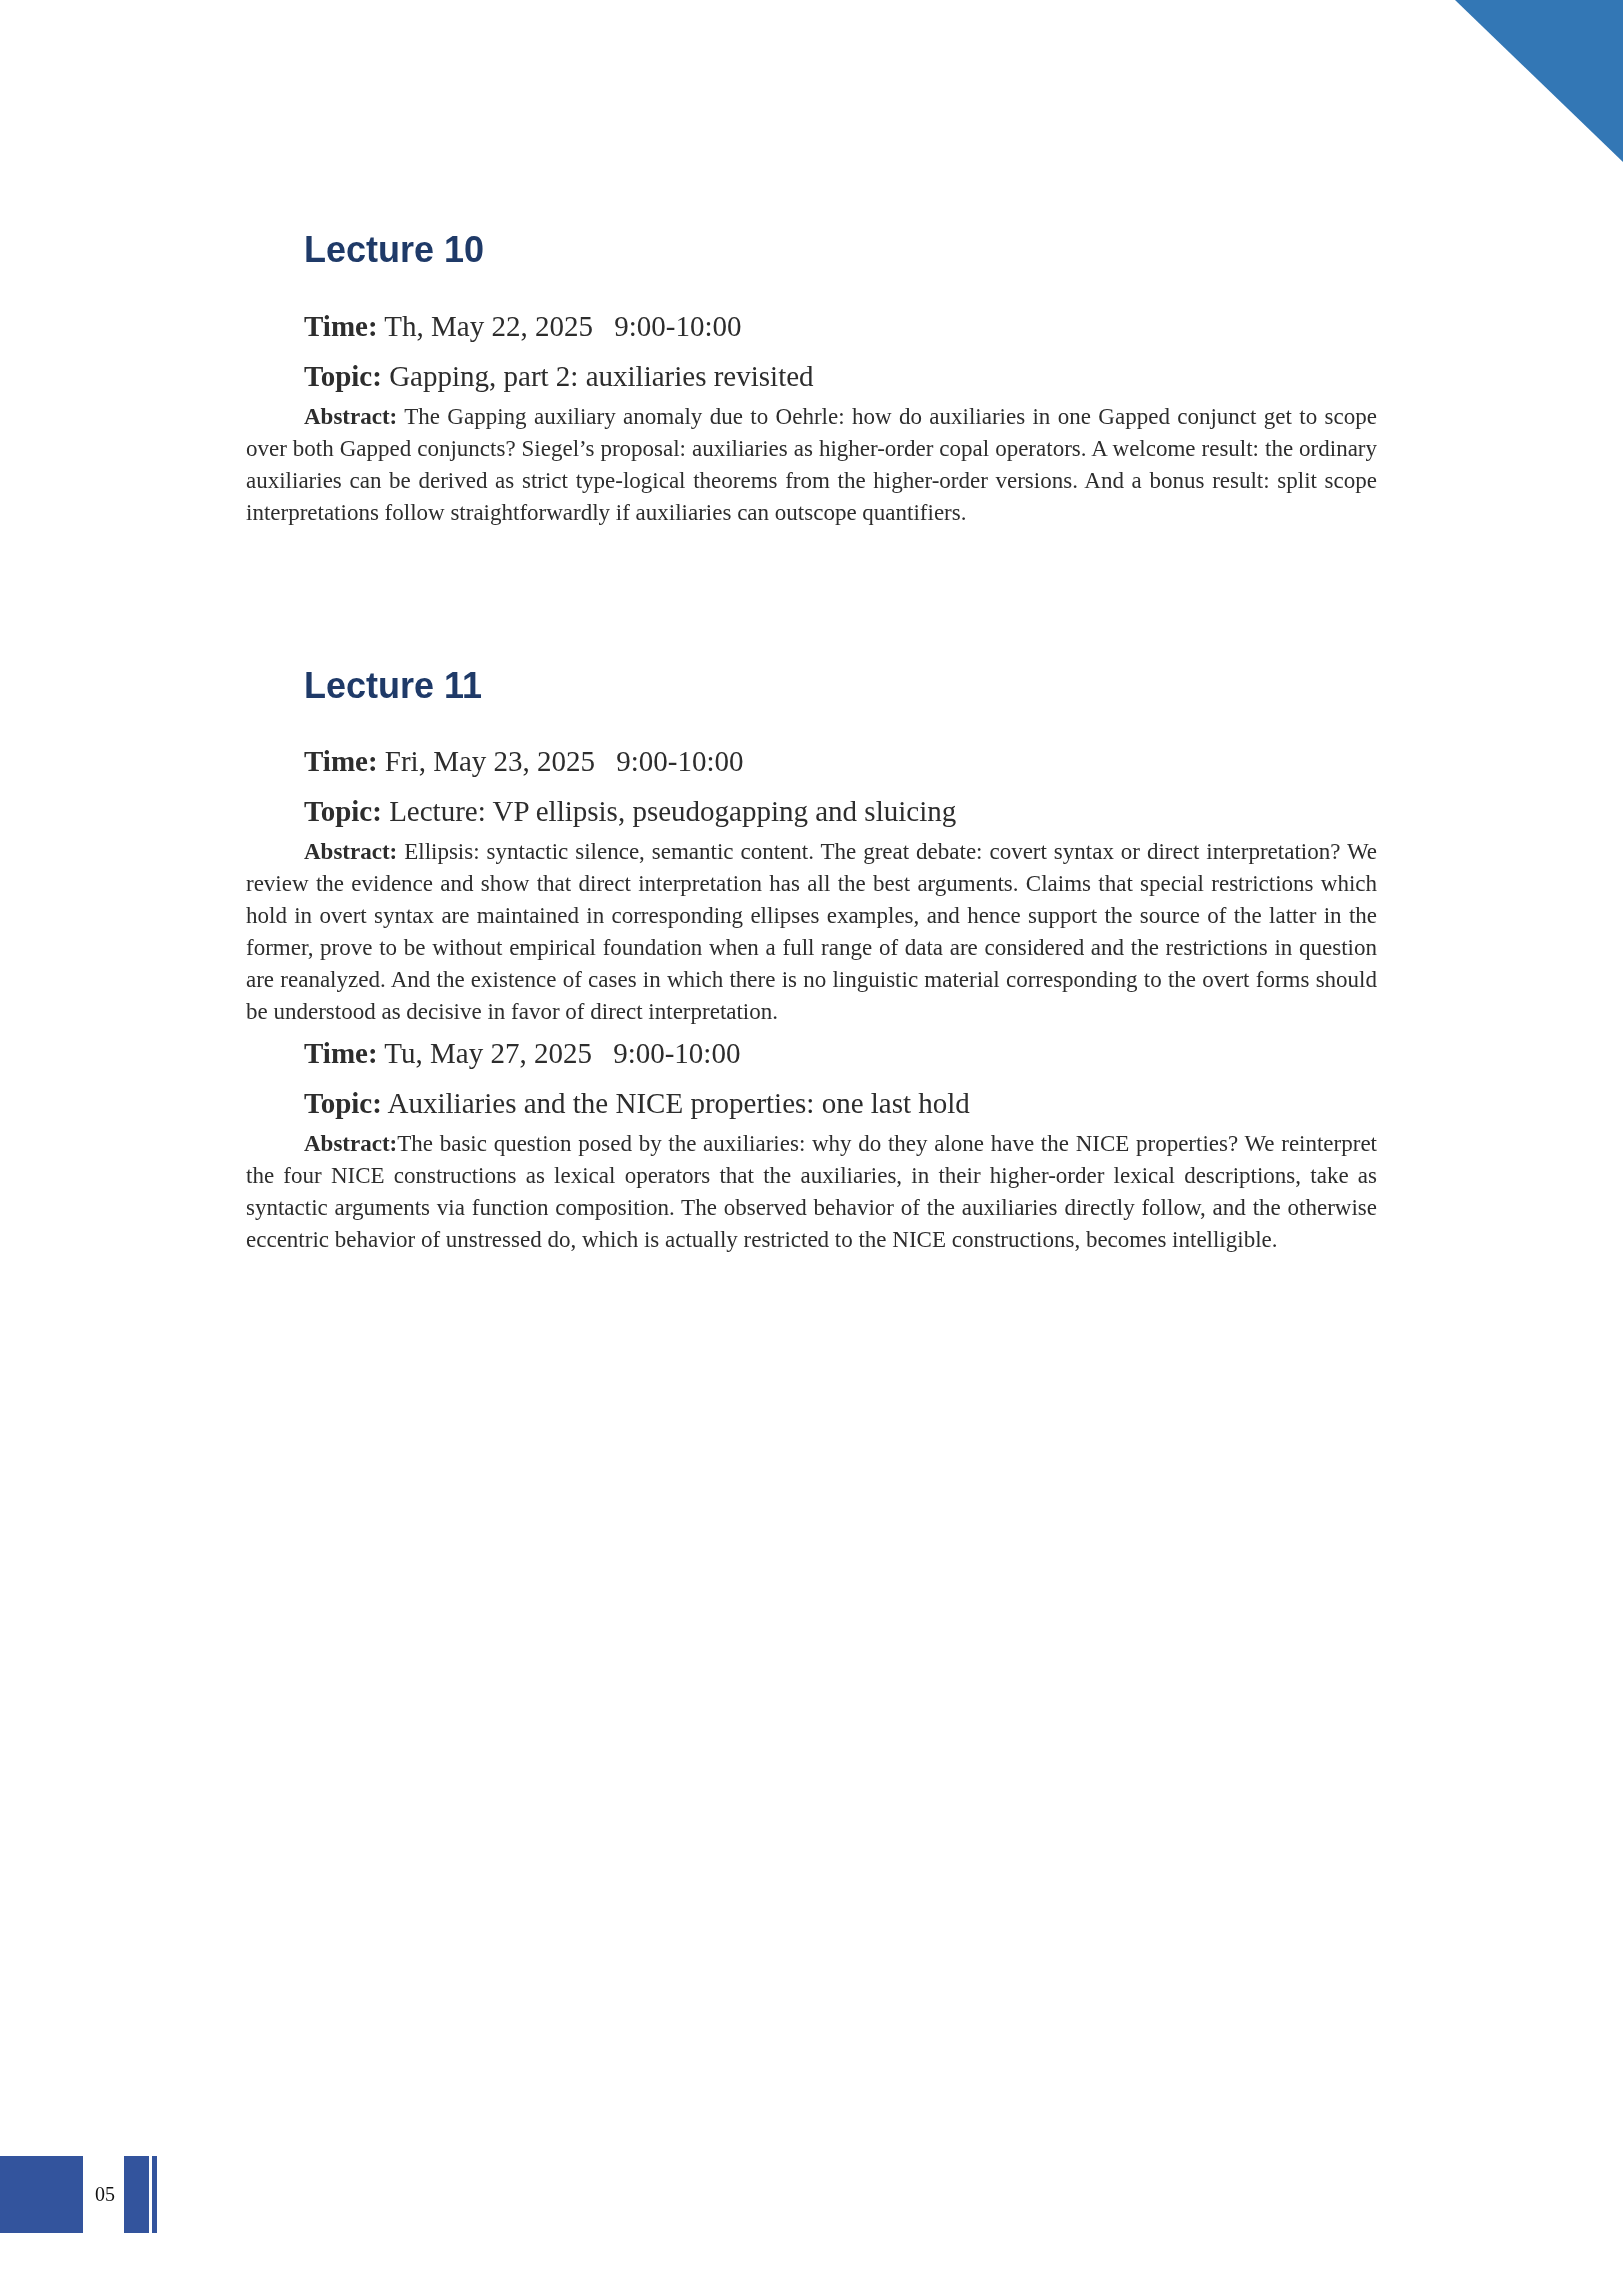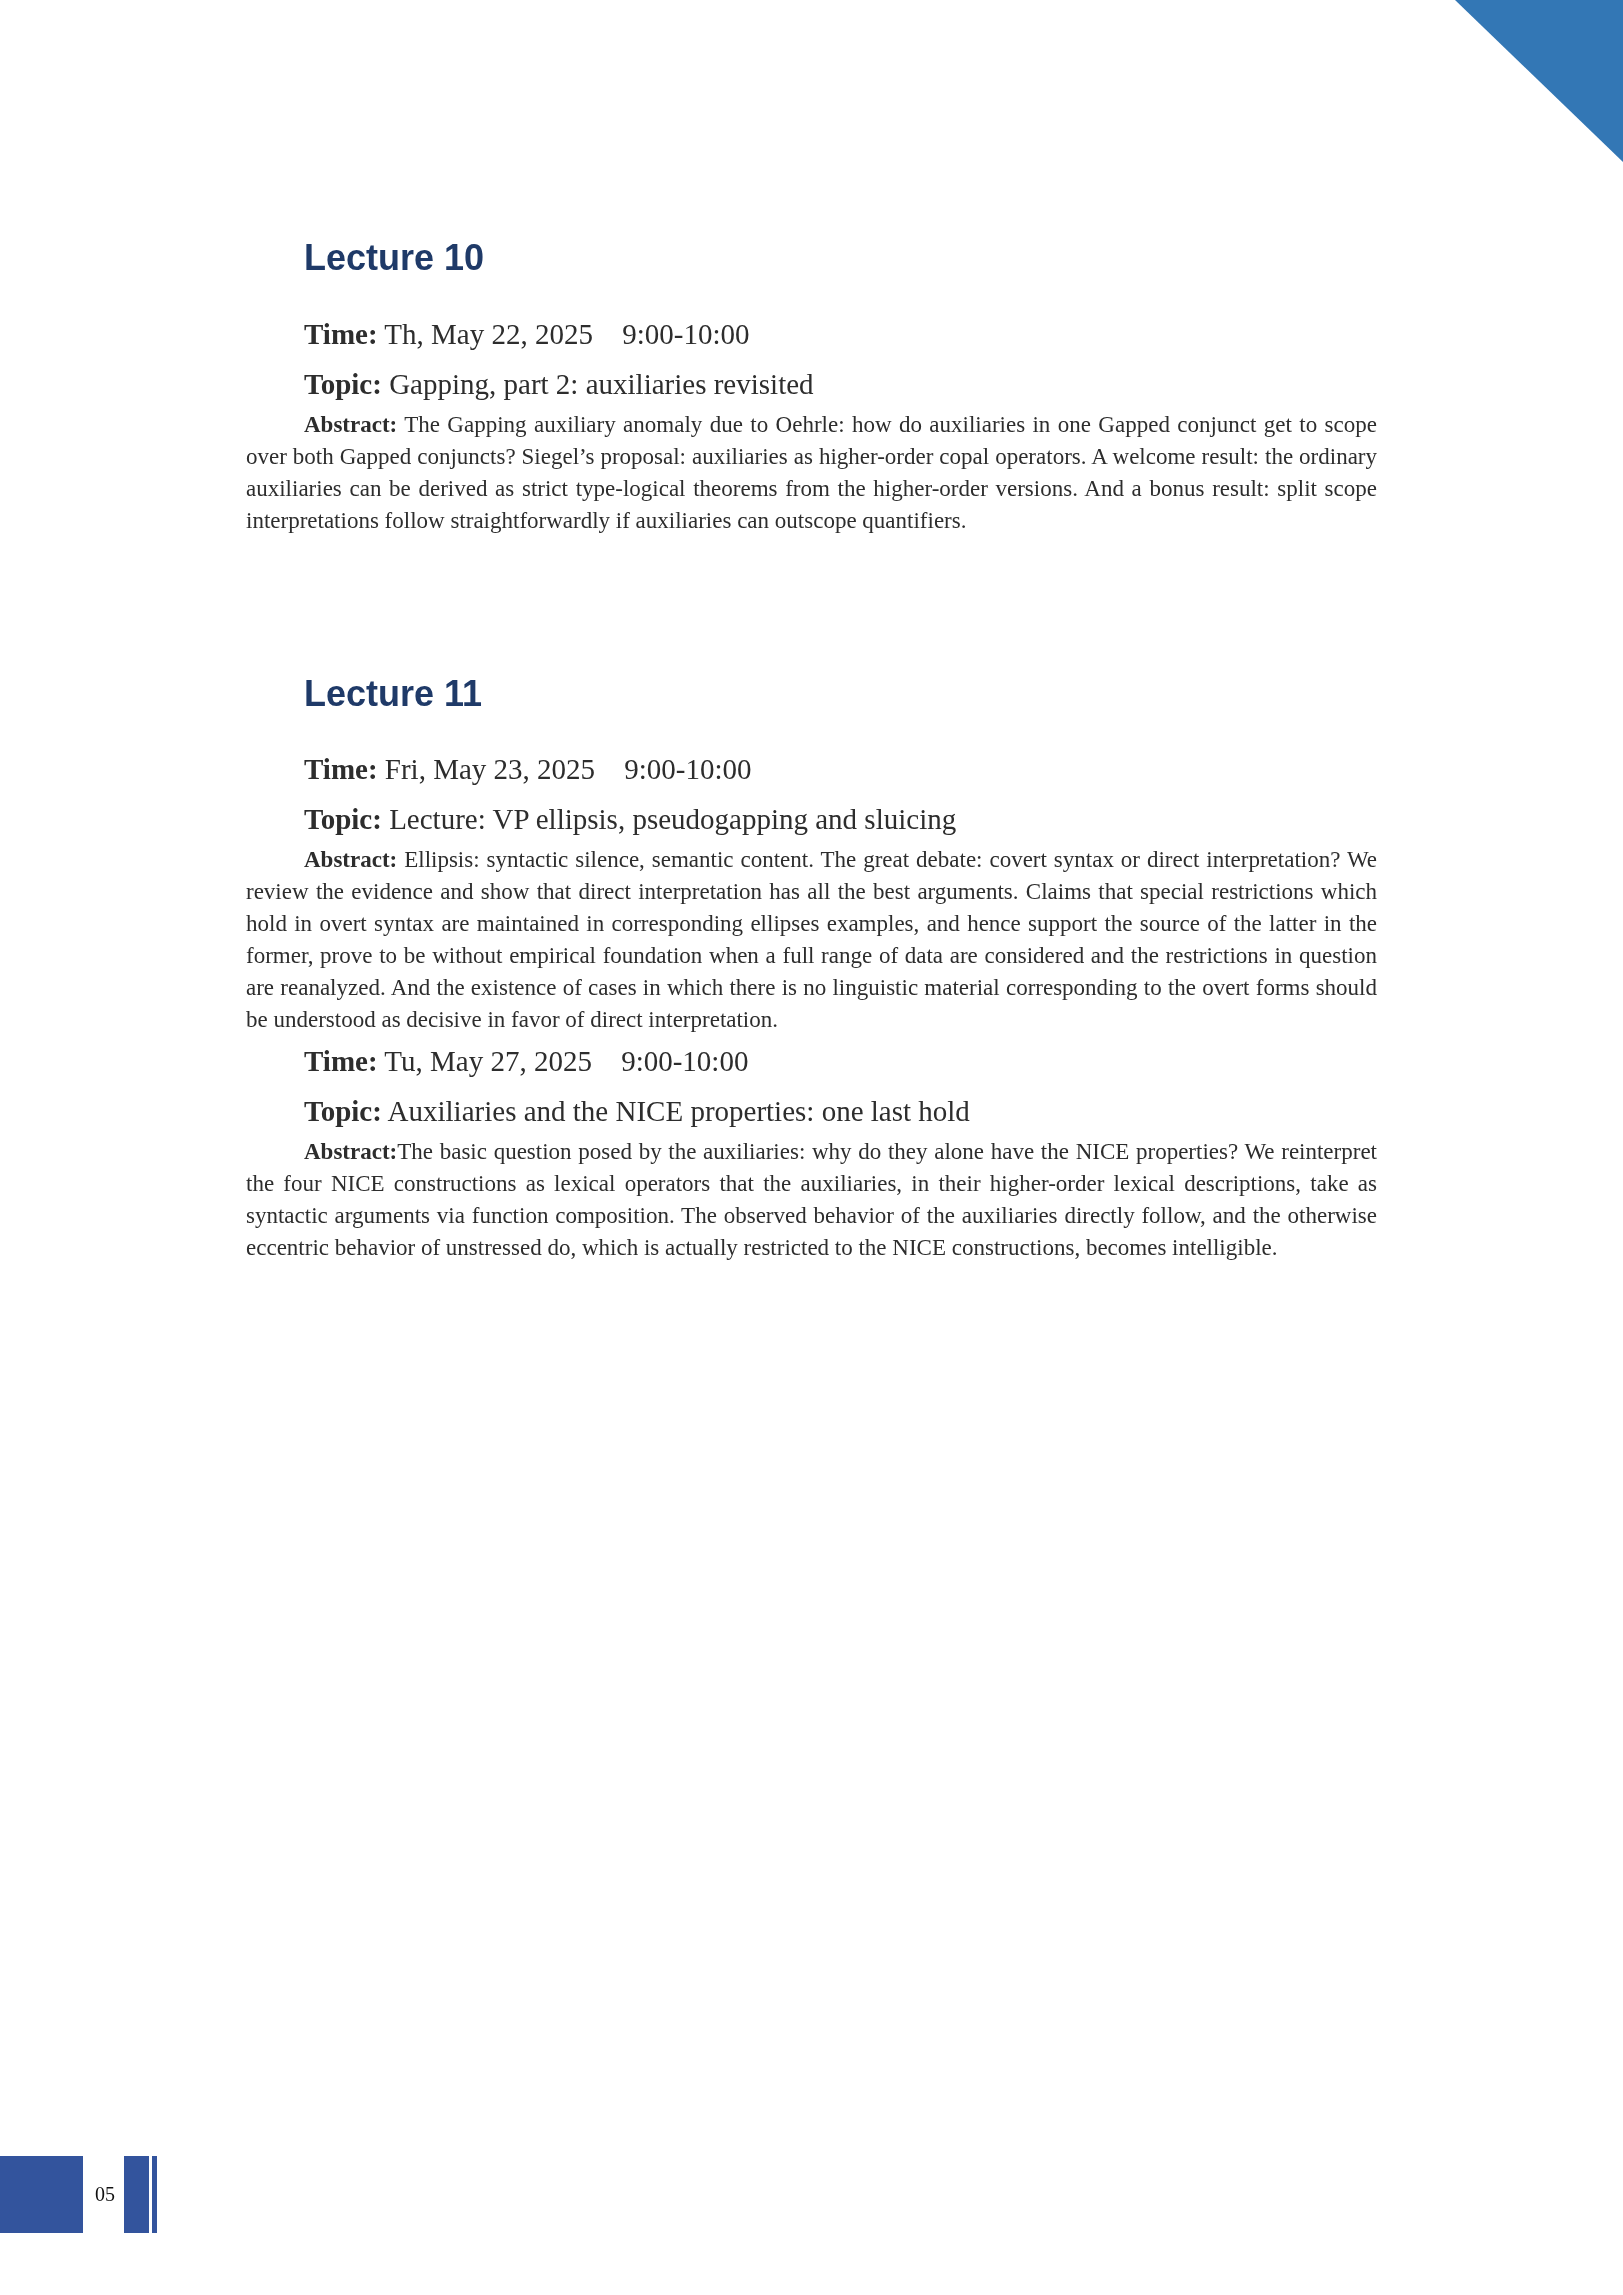--- a/index.html
+++ b/index.html
@@ -25,29 +25,29 @@
     width:1131px;
   }
   .lecture-title {
     font-family:"Liberation Sans", sans-serif;
     font-weight:bold;
     font-size:36px;
     line-height:1;
     color:#1F3A68;
     margin:139px 0 32.5px 58px;
   }
-  .section:first-child .lecture-title { margin-top:16px; }
+  .section:first-child .lecture-title { margin-top:8px; }
   .meta {
     font-size:29px;
     line-height:50px;
     text-indent:58px;
     margin:0;
   }
   .meta b, .abstract b { font-weight:bold; color:#2d2d2d;margin-top:16px; }
-  .time-range { margin-left:22px; }
+  .time-range { margin-left:14px; }
   .abstract {
     font-size:23px;
     line-height:32px;
     text-indent:58px;
     text-align:justify;
     margin:0;
   }
   
   .footer-rect {
     position:absolute; left:0; top:2156px;

